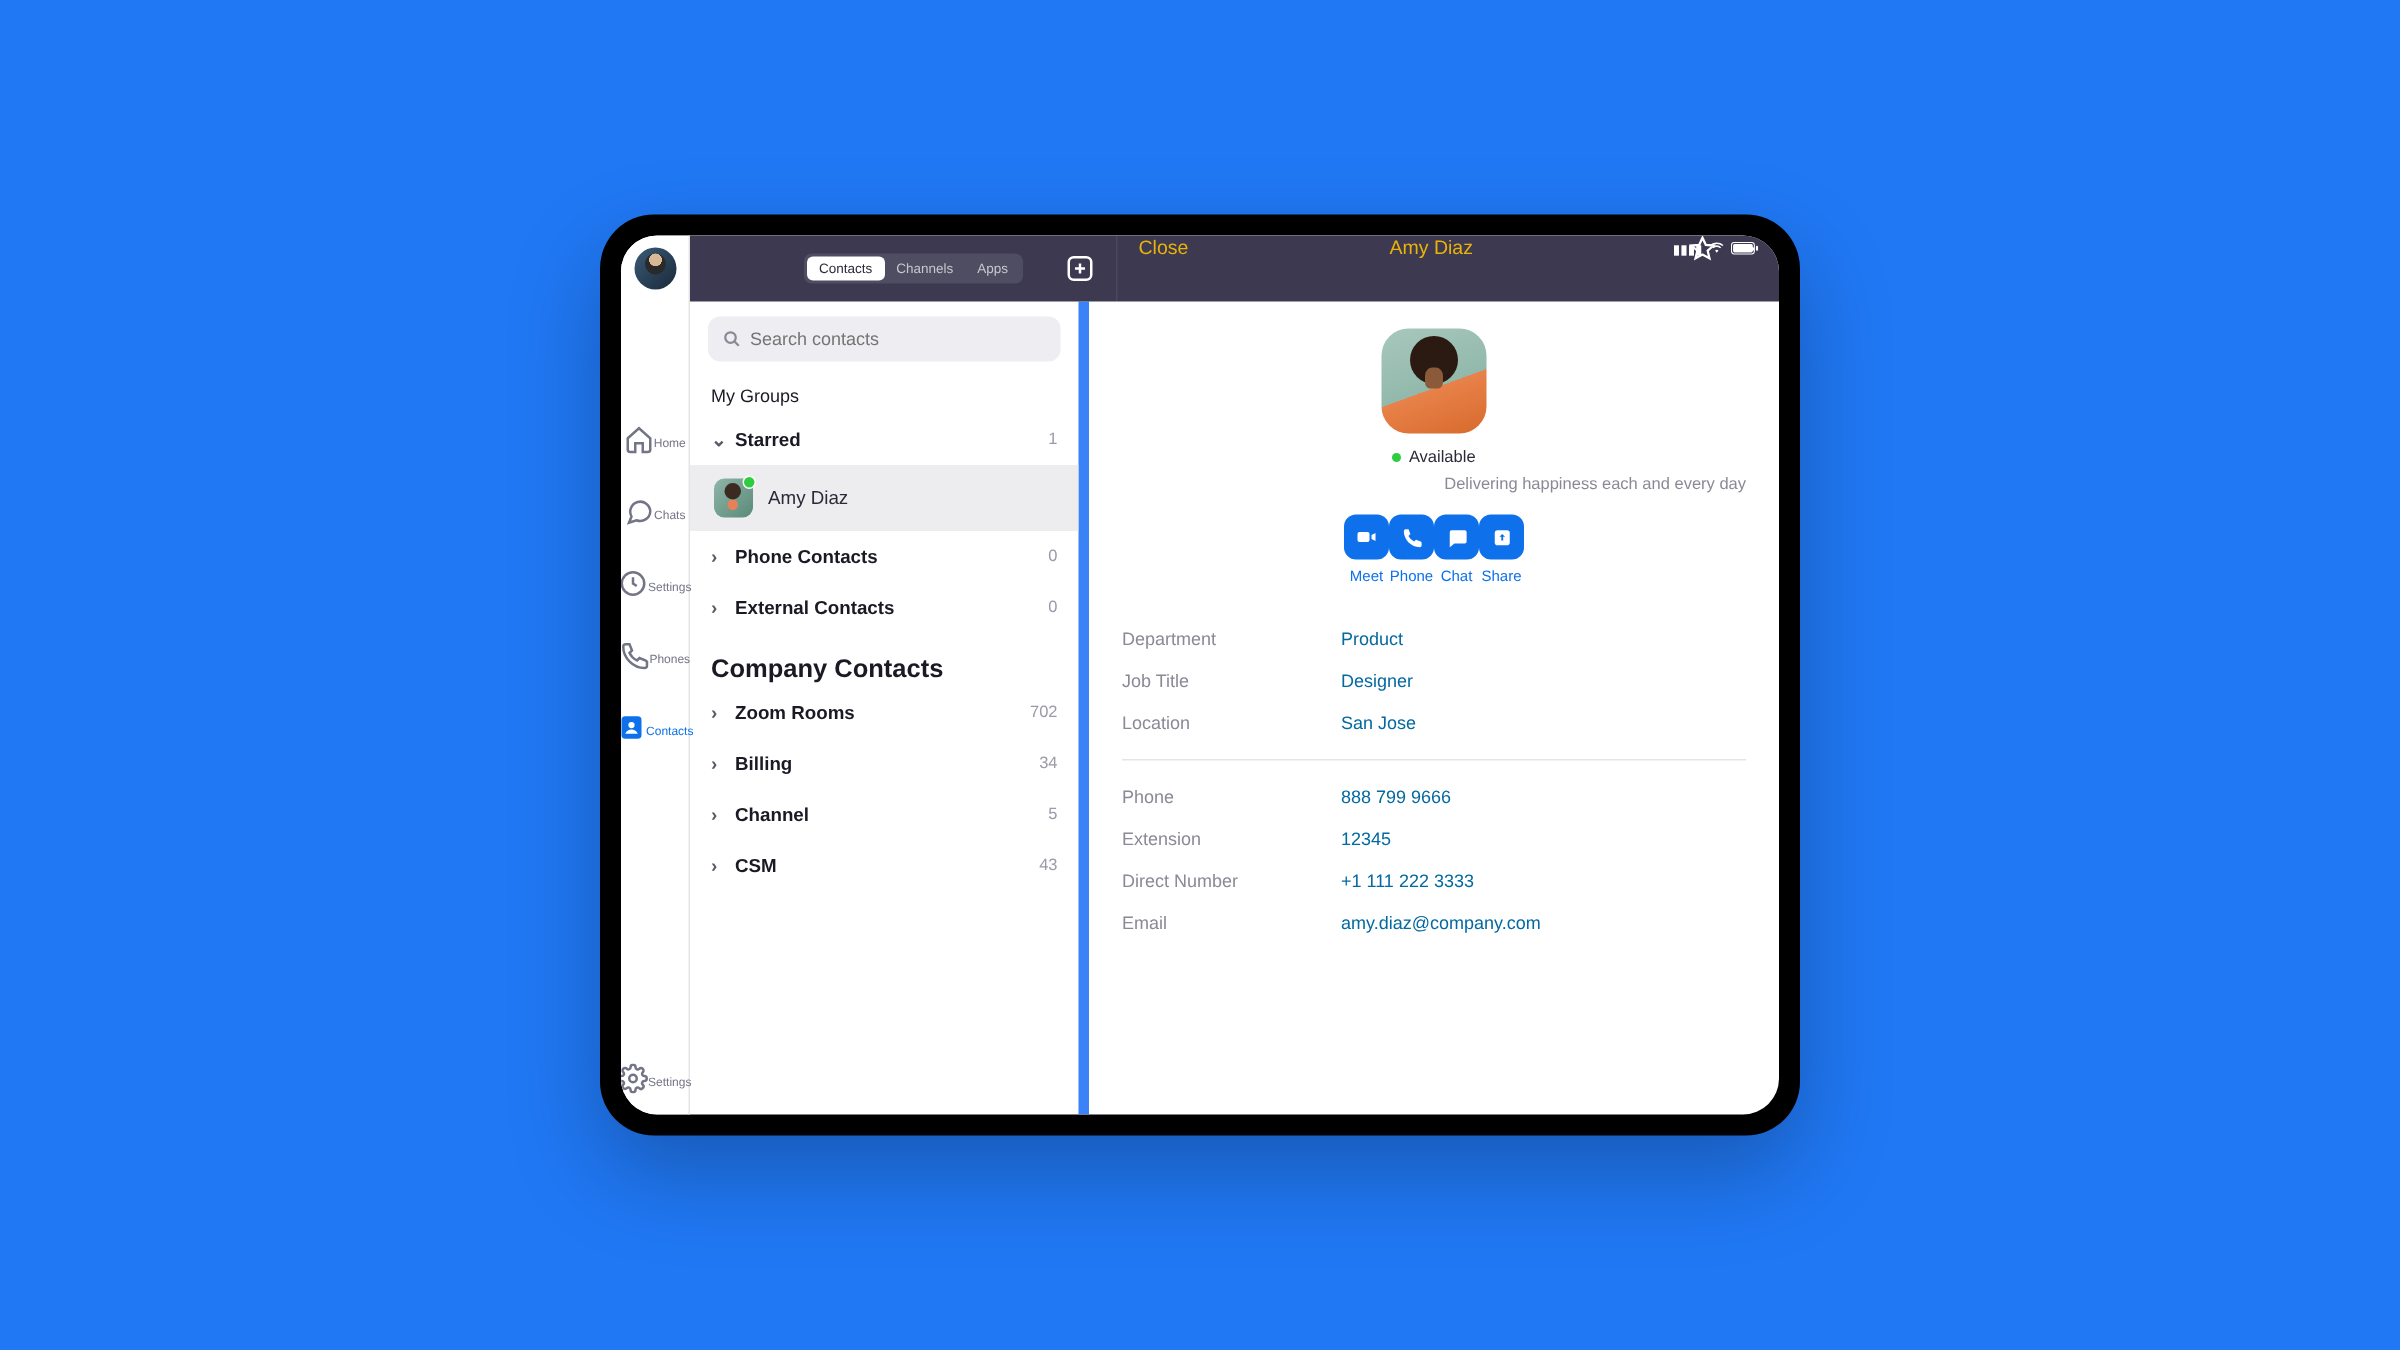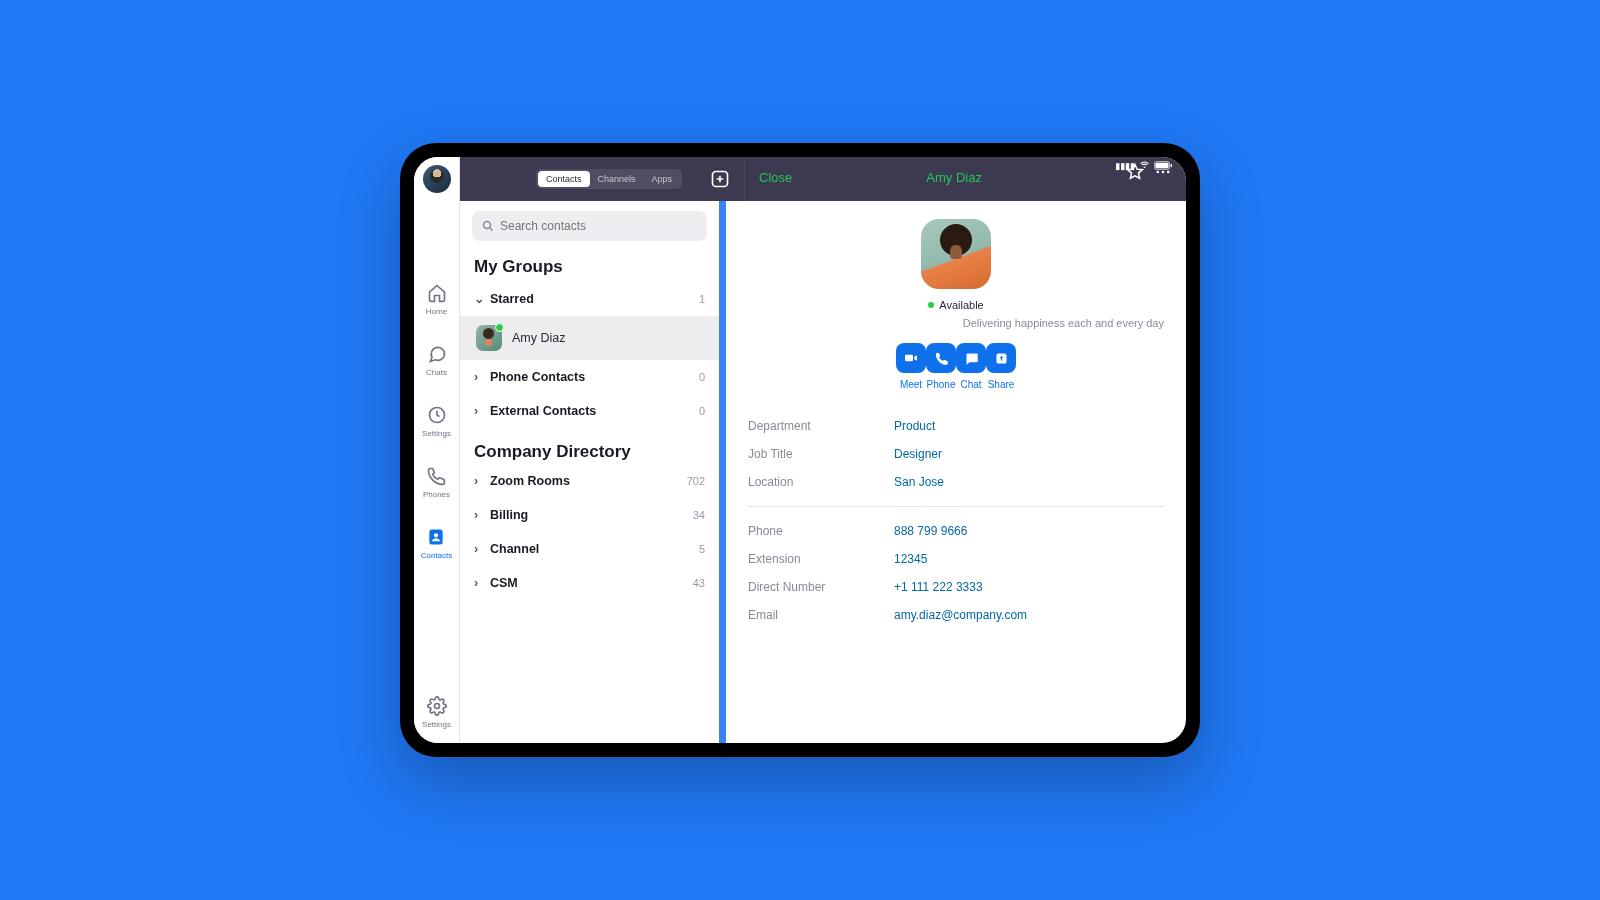--- a/index.html
+++ b/index.html
@@ -2,41 +2,41 @@
 <html><head>
 <meta charset="utf-8">
 <style>
 *{box-sizing:border-box;margin:0;padding:0;font-family:-apple-system,BlinkMacSystemFont,"Segoe UI",Helvetica,Arial,sans-serif}
 body{background:#2078f4;width:1600px;height:900px;display:flex;align-items:center;justify-content:center}
 .tablet{width:800px;height:614px;background:#000;border-radius:36px;padding:14px;box-shadow:0 25px 60px rgba(0,0,0,.25)}
 .screen{width:100%;height:100%;background:#fff;border-radius:24px;overflow:hidden;position:relative;display:flex}
 .leftnav{width:46px;background:#fff;display:flex;flex-direction:column;align-items:center;padding-top:8px;border-right:1px solid #e5e5e5}
 .avatar-me{width:28px;height:28px;border-radius:50%;background:linear-gradient(135deg,#3a5a78,#1a2a38);margin-bottom:90px;position:relative}
 .avatar-me::after{content:"";position:absolute;width:14px;height:14px;background:radial-gradient(circle at 50% 30%,#d9b896 35%,#2a2a2a 36%);border-radius:50%;top:4px;left:7px}
-.navitem{display:flex;flex-direction:column;align-items:center;margin-bottom:28px;cursor:pointer;color:#747487}
+.navitem{display:flex;flex-direction:row;align-items:center;margin-bottom:28px;cursor:pointer;color:#747487}
 .navitem.active{color:#0e71eb}
 .navitem svg{width:20px;height:20px}
 .navitem .lbl{font-size:8px;margin-top:4px}
 .nav-spacer{flex:1}
 .topbar{position:absolute;top:0;left:46px;right:0;height:44px;background:#3c3950;display:flex;align-items:center;z-index:5}
 .seg{margin-left:76px;display:flex;background:rgba(255,255,255,.1);border-radius:5px;padding:2px}
 .seg .seg-item{font-size:9px;padding:3px 8px;color:#c8c6d0;cursor:pointer}
 .seg .seg-item.sel{background:#fff;color:#2a2a38;border-radius:4px;font-weight:500}
 .addbtn{margin-left:auto;margin-right:14px;width:20px;height:20px;color:#fff;cursor:pointer}
-.rightheader{width:442px;height:44px;display:flex;align-items:flex-end;color:#22c55e;padding:16px 14px;border-left:1px solid rgba(255,255,255,.08)}
+.rightheader{width:442px;height:44px;display:flex;align-items:flex-start;color:#eab308;padding:0 14px;border-left:1px solid rgba(255,255,255,.08)}
 .rightheader .close{font-size:13px;cursor:pointer}
 .rightheader .name{flex:1;text-align:center;font-size:13px;font-weight:500}
 .rightheader .staricon,.rightheader .moreicon{cursor:pointer;margin-left:10px}
 .status-icons{position:absolute;top:4px;right:14px;display:flex;gap:4px;color:#fff;font-size:9px;z-index:6}
 .content{display:flex;flex:1;margin-top:44px;height:calc(100% - 44px)}
 .midcol{width:266px;border-right:7px solid #3b82f6;overflow-y:auto}
 .search{margin:10px 12px;background:#eeeef2;border-radius:8px;height:30px;display:flex;align-items:center;padding:0 10px;color:#8a8a97}
 .search svg{width:12px;height:12px;margin-right:6px}
 .search input{border:0;background:transparent;font-size:12px;flex:1;outline:none;color:#444}
-.groups-h{font-size:17px;font-weight:700;padding:6px 14px 4px;color:#1a1a24}
+.groups-h{font-size:12px;font-weight:400;padding:6px 14px 4px;color:#1a1a24}
 .grp-row{display:flex;align-items:center;padding:10px 14px;font-size:12.5px;font-weight:600;color:#1a1a24;cursor:pointer}
 .grp-row .chev{width:10px;margin-right:6px;color:#5a5a68}
 .grp-row .cnt{margin-left:auto;color:#9a9aa8;font-size:11px;font-weight:400}
 .contact-row{display:flex;align-items:center;padding:9px 14px 9px 16px;background:#ededf0;font-size:12.5px;font-weight:500;color:#2a2a38;cursor:pointer}
 .contact-row .pic{width:26px;height:26px;border-radius:7px;background:linear-gradient(135deg,#8fb5a8,#5a8a78);margin-right:10px;position:relative}
 .contact-row .pic::before{content:"";position:absolute;width:11px;height:11px;border-radius:50%;background:#3a2a20;top:3px;left:7px;box-shadow:0 9px 0 -2px #e8805a}
 .contact-row .pic::after{content:"";position:absolute;width:7px;height:7px;border-radius:50%;background:#2ecc40;border:1.5px solid #fff;top:-2px;right:-2px}
 .dir-h{font-size:17px;font-weight:700;padding:14px 14px 2px;color:#1a1a24}
 .detail{flex:1;overflow-y:auto;padding:18px 22px}
 .bigpic{width:70px;height:70px;border-radius:18px;background:linear-gradient(160deg,#a8c8bd 0%,#92b8ac 55%,#e8824a 55%,#d86a2c 100%);margin:0 auto;position:relative}
@@ -166,21 +166,21 @@
   <div class="grp-row">
     <span class="chev">›</span>
     <span>Phone Contacts</span>
     <span class="cnt">0</span>
   </div>
   <div class="grp-row">
     <span class="chev">›</span>
     <span>External Contacts</span>
     <span class="cnt">0</span>
   </div>
-  <div class="dir-h">Company Directory</div>
+  <div class="dir-h">Company Contacts</div>
   <div class="grp-row">
     <span class="chev">›</span>
     <span>Zoom Rooms</span>
     <span class="cnt">702</span>
   </div>
   <div class="grp-row">
     <span class="chev">›</span>
     <span>Billing</span>
     <span class="cnt">34</span>
   </div>

